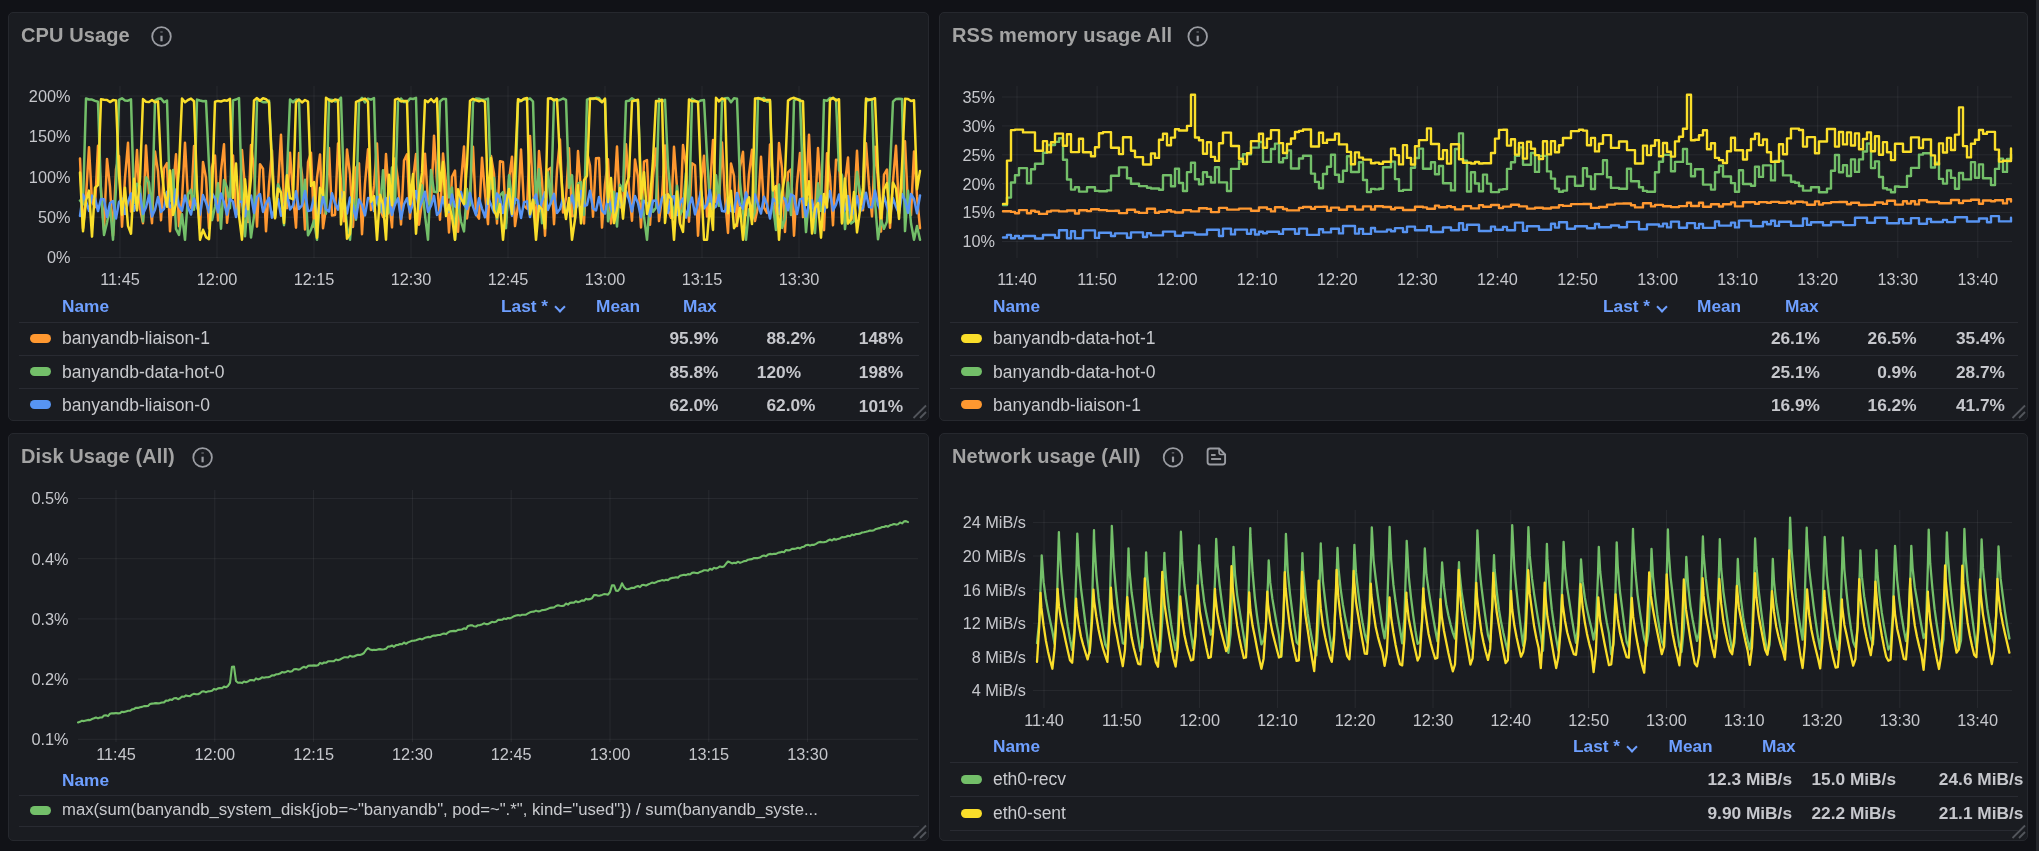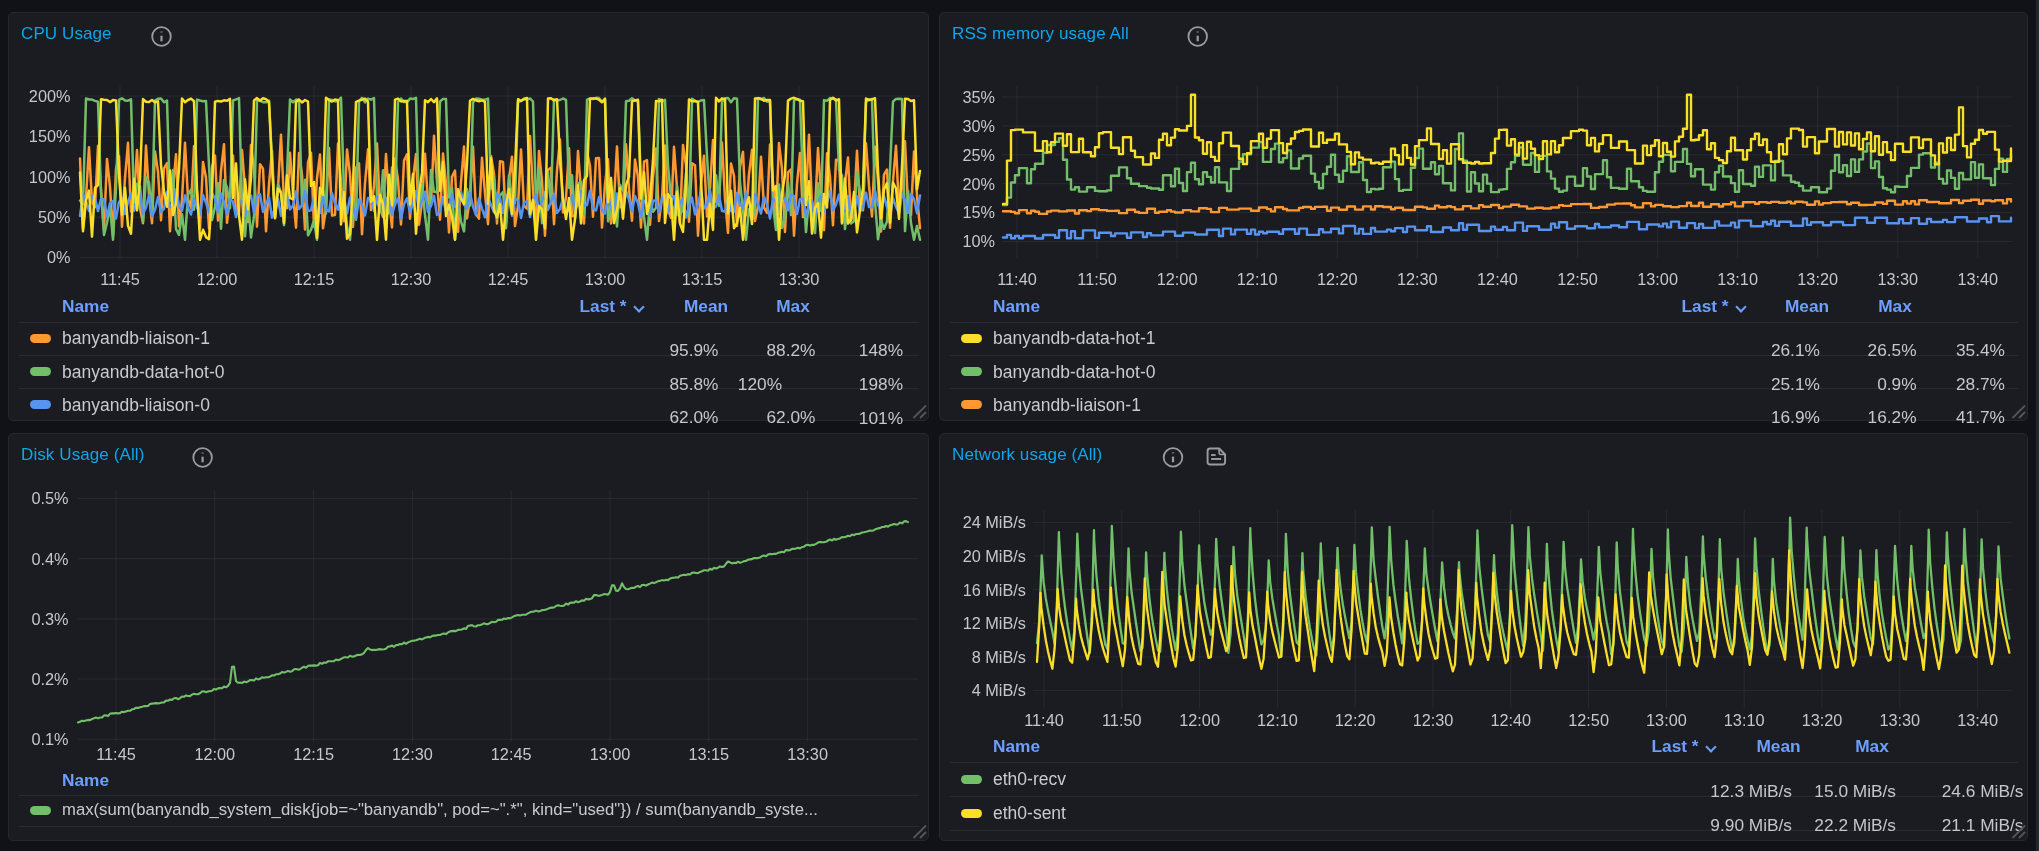--- a/index.html
+++ b/index.html
@@ -1,23 +1,23 @@
 <!DOCTYPE html>
 <html><head><meta charset="utf-8"><style>
 html,body{margin:0;padding:0;width:2039px;height:851px;background:#111217;overflow:hidden;
 font-family:"Liberation Sans",sans-serif;}
 .panel{position:absolute;background:#1a1c21;border:1px solid #26282e;border-radius:5px;box-sizing:border-box;}
-.title{position:absolute;font-size:17px;font-weight:400;color:#0ea5e9;letter-spacing:0.1px;white-space:nowrap;}
+.title{position:absolute;font-size:20px;font-weight:700;color:#a3a3a3;letter-spacing:0.1px;white-space:nowrap;}
 .ax{font:500 16.3px "Liberation Sans",sans-serif;fill:#c6c7cc;}
 .sep{position:absolute;height:1px;background:rgba(204,204,220,0.09);}
 .dash{position:absolute;width:21px;height:9px;border-radius:4.5px;}
 .lname{position:absolute;font-size:17.5px;color:#c9cace;white-space:nowrap;line-height:24px;}
-.lval{position:absolute;font-size:17.3px;font-weight:400;color:#c6c7cc;text-align:right;line-height:24px;margin-top:12px;}
+.lval{position:absolute;font-size:17.3px;font-weight:700;color:#c6c7cc;text-align:right;line-height:24px;}
 .lhdr{position:absolute;font-size:17.3px;font-weight:700;color:#6e9fff;line-height:24px;white-space:nowrap;}
-.lhv{text-align:center;}
+.lhv{text-align:left;}
 .caret{display:inline-block;width:6px;height:6px;border-left:2px solid #6e9fff;border-bottom:2px solid #6e9fff;
 transform:rotate(-45deg);margin-left:8px;margin-bottom:1px;}
 </style></head>
 <body>
 <div class="panel" style="left:8px;top:12px;width:921px;height:409px"></div>
 <div class="panel" style="left:939px;top:12px;width:1089px;height:409px"></div>
 <div class="panel" style="left:8px;top:433px;width:921px;height:408px"></div>
 <div class="panel" style="left:939px;top:433px;width:1089px;height:408px"></div>
 <div class="title" style="left:21px;top:24px">CPU Usage</div>
 <div class="title" style="left:952px;top:24px">RSS memory usage All</div>
@@ -32,21 +32,21 @@
 <div class="sep" style="left:19px;top:354.8px;width:900px"></div>
 <div class="sep" style="left:19px;top:388.1px;width:900px"></div>
 <div class="dash" style="left:30px;top:333.7px;background:#ff9830"></div>
 <div class="lname" style="left:62px;top:326.2px">banyandb-liaison-1</div>
 <div class="lval" style="left:498.5px;top:326.2px;width:220px">95.9%</div>
 <div class="lval" style="left:595.5px;top:326.2px;width:220px">88.2%</div>
 <div class="lval" style="left:683px;top:326.2px;width:220px">148%</div>
 <div class="dash" style="left:30px;top:367.0px;background:#73bf69"></div>
 <div class="lname" style="left:62px;top:359.5px">banyandb-data-hot-0</div>
 <div class="lval" style="left:498.5px;top:359.5px;width:220px">85.8%</div>
-<div class="lval" style="left:562px;top:359.5px;width:220px">120%</div>
+<div class="lval" style="left:581px;top:359.5px;width:220px">120%</div>
 <div class="lval" style="left:683px;top:359.5px;width:220px">198%</div>
 <div class="dash" style="left:30px;top:400.3px;background:#5794f2"></div>
 <div class="lname" style="left:62px;top:392.8px">banyandb-liaison-0</div>
 <div class="lval" style="left:498.5px;top:392.8px;width:220px">62.0%</div>
 <div class="lval" style="left:595.5px;top:392.8px;width:220px">62.0%</div>
 <div class="lval" style="left:683px;top:394px;width:220px">101%</div>
 <div class="lhdr" style="left:993px;top:293.8px">Name</div>
 <div class="lhdr lhv" style="left:1603px;top:293.8px;width:220px">Last *<span class="caret"></span></div>
 <div class="lhdr lhv" style="left:1697px;top:293.8px;width:220px">Mean</div>
 <div class="lhdr lhv" style="left:1785px;top:293.8px;width:220px">Max</div>

